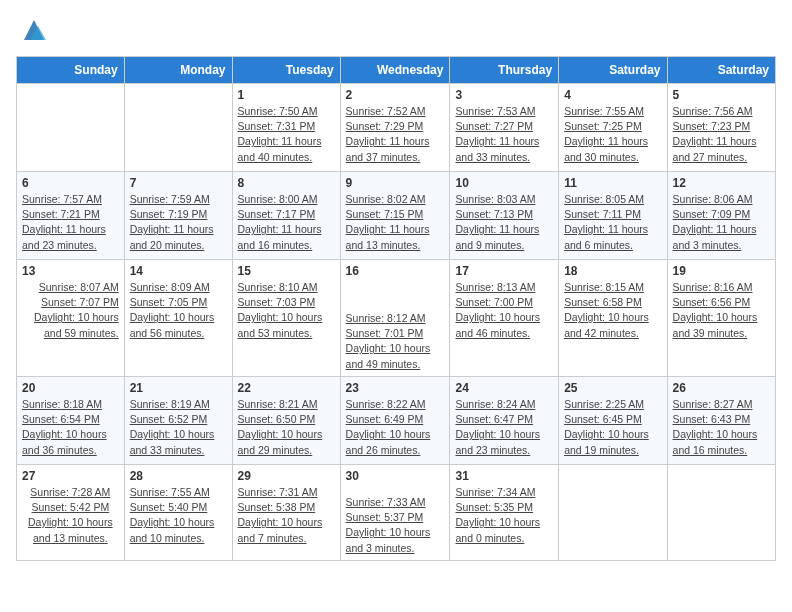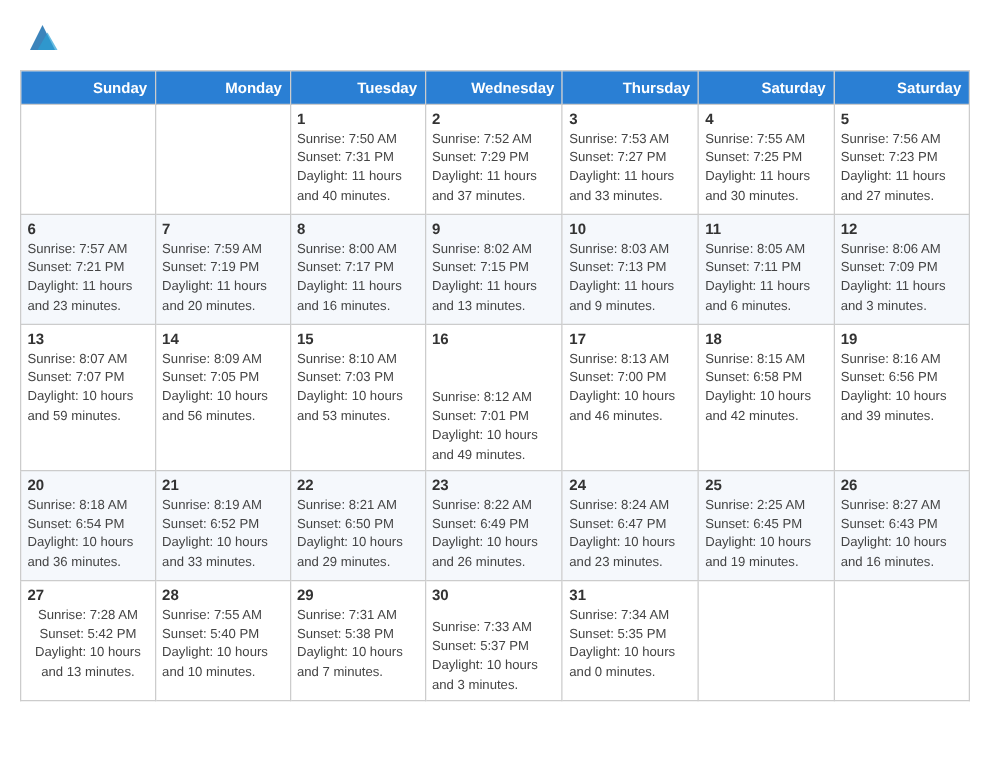--- a/index.html
+++ b/index.html
@@ -77,20 +77,21 @@
       font-size: 12px;
       font-weight: bold;
       color: #333;
       display: block;
       margin-bottom: 2px;
     }
     .day-info {
       font-size: 10.5px;
       color: #444;
       line-height: 1.45;
+      text-decoration: underline;
     }
     .empty-cell {
       background: #fff;
     }
     tr:nth-child(even) td {
       background: #f5f8fc;
     }
     tr:nth-child(odd) td {
       background: #ffffff;
     }
@@ -204,21 +205,21 @@
         <td>
           <span class="day-number">12</span>
           <div class="day-info" style="white-space: pre-line;">Sunrise: 8:06 AM
 Sunset: 7:09 PM
 Daylight: 11 hours and 3 minutes.</div>
         </td>
       </tr>
       <tr>
         <td>
           <span class="day-number">13</span>
-          <div class="day-info" style="white-space: pre-line;">Sunrise: 8:07 AM
+          <div class="day-info" style="white-space: pre-line; text-align: right;">Sunrise: 8:07 AM
 Sunset: 7:07 PM
 Daylight: 10 hours and 59 minutes.</div>
         </td>
         <td>
           <span class="day-number">14</span>
           <div class="day-info" style="white-space: pre-line;">Sunrise: 8:09 AM
 Sunset: 7:05 PM
 Daylight: 10 hours and 56 minutes.</div>
         </td>
         <td>

